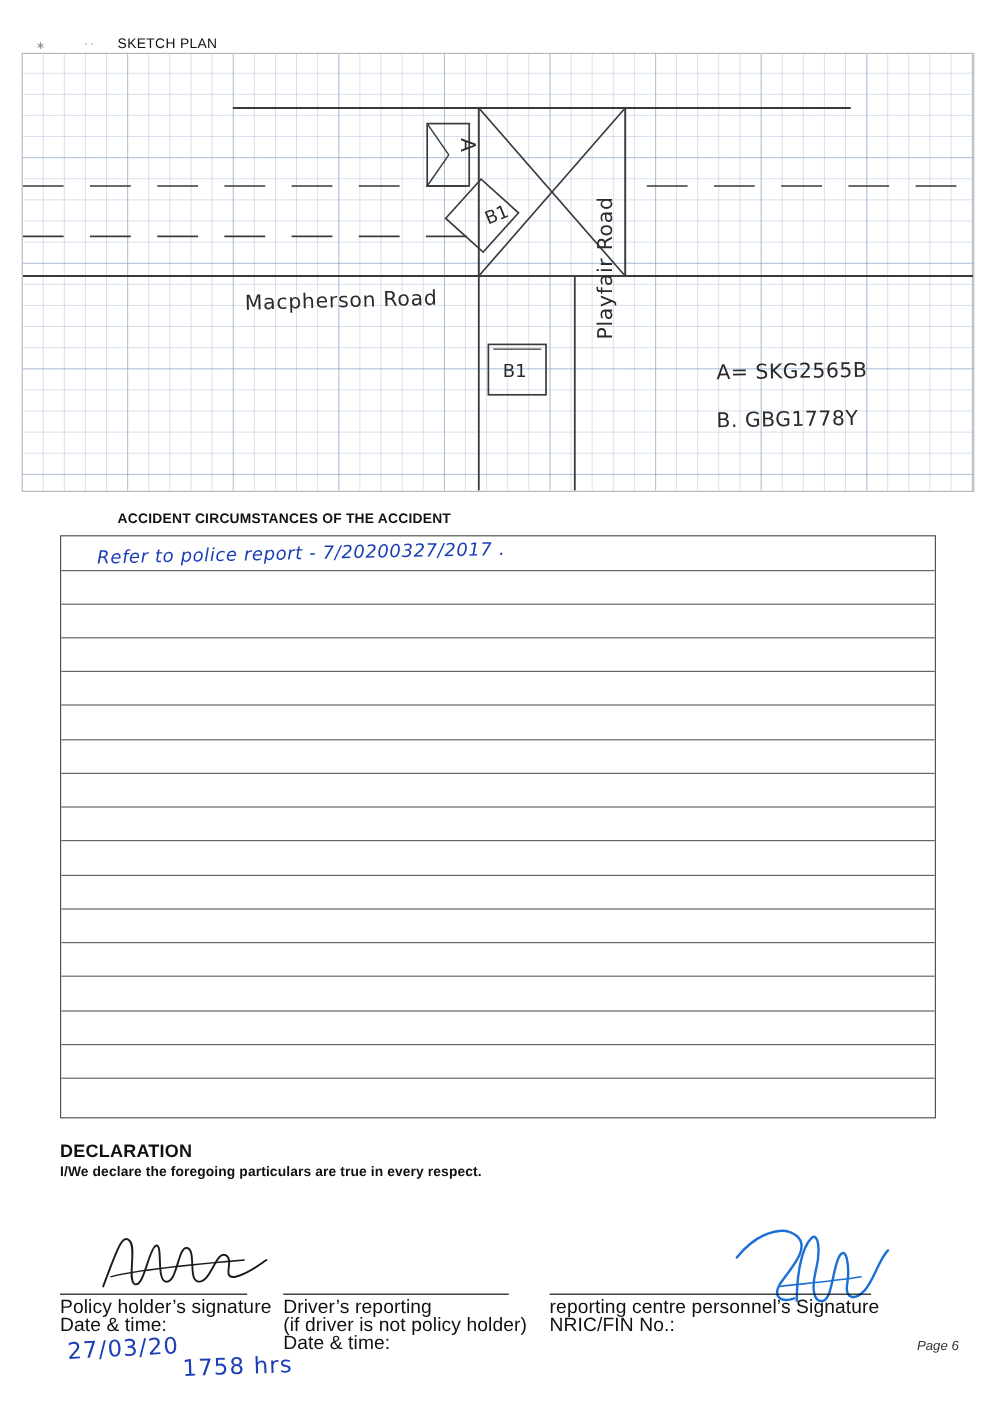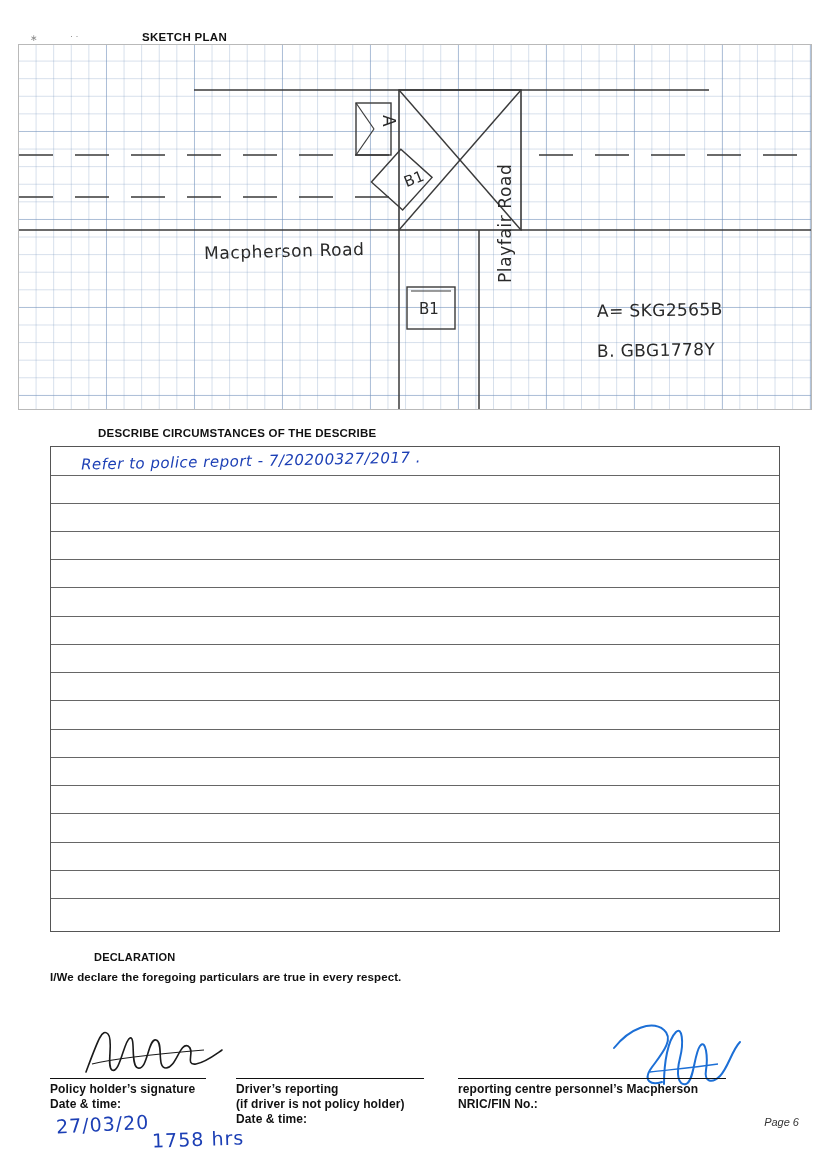--- a/index.html
+++ b/index.html
@@ -15,24 +15,23 @@
     color: #111;
     overflow: hidden;
   }
 
   
   .sketch-heading {
     position: absolute;
     left: 98px;
     top: 31px;
     font-size: 11.5px;
-    font-weight: bold;
+    font-weight: normal;
     letter-spacing: .3px;
     color: #111;
-    margin-left: 44px;
   }
 
   .sketch-box {
     position: absolute;
     left: 18px;
     top: 44px;
     width: 792px;
     height: 364px;
     border: 1px solid #b9b9b9;
     background: #ffffff;
@@ -104,43 +103,42 @@
     letter-spacing: .5px;
     transform: rotate(-1.2deg);
     white-space: nowrap;
   }
 
   
   .decl-title {
     position: absolute;
     left: 50px;
     top: 951px;
-    font-size: 11px;
+    font-size: 15px;
     font-weight: bold;
     letter-spacing: .2px;
-    margin-left: 44px;
   }
   .decl-text {
     position: absolute;
     left: 50px;
     top: 971px;
     font-size: 11.5px;
     font-weight: bold;
     letter-spacing: .1px;
   }
 
   .sig-rule {
     position: absolute;
     border-top: 1.3px solid #111;
     height: 0;
   }
   .sig-label {
     position: absolute;
-    font-size: 12px;
-    font-weight: bold;
+    font-size: 16px;
+    font-weight: normal;
     letter-spacing: .1px;
     line-height: 15px;
     white-space: nowrap;
   }
 
   .page-num {
     position: absolute;
     right: 28px;
     top: 1116px;
     font-size: 11px;
@@ -228,21 +226,21 @@
 
   <div class="hand" style="position:absolute;left:185px;top:196px;font-size:17px;letter-spacing:.6px;transform:rotate(-1.5deg);">Macpherson Road</div>
 
   <div class="hand" style="position:absolute;left:476px;top:238px;font-size:17px;letter-spacing:.6px;transform:rotate(-90deg);transform-origin:left top;">Playfair Road</div>
 
   <div class="hand" style="position:absolute;left:578px;top:255px;font-size:17px;letter-spacing:.4px;transform:rotate(-1deg);">A= SKG2565B</div>
 
   <div class="hand" style="position:absolute;left:578px;top:295px;font-size:17px;letter-spacing:.4px;transform:rotate(-1deg);">B. GBG1778Y</div>
 </div>
 
-<div class="circ-heading">DESCRIBE CIRCUMSTANCES OF THE DESCRIBE</div>
+<div class="circ-heading">ACCIDENT CIRCUMSTANCES OF THE ACCIDENT</div>
 
 <div class="circ-box">
   <div class="circ-ink">Refer to police report - 7/20200327/2017 .</div>
   <div class="circ-line" style="top:28px;"></div>
   <div class="circ-line" style="top:56px;"></div>
   <div class="circ-line" style="top:84px;"></div>
   <div class="circ-line" style="top:112px;"></div>
   <div class="circ-line" style="top:140px;"></div>
   <div class="circ-line" style="top:169px;"></div>
   <div class="circ-line" style="top:197px;"></div>
@@ -284,20 +282,20 @@
   <div>Date &amp; time:</div>
 </div>
 
 <div class="sig-label" style="left:236px;top:1082px;">
   <div>Driver’s reporting</div>
   <div>(if driver is not policy holder)</div>
   <div>Date &amp; time:</div>
 </div>
 
 <div class="sig-label" style="left:458px;top:1082px;">
-  <div>reporting centre personnel’s Macpherson</div>
+  <div>reporting centre personnel’s Signature</div>
   <div>NRIC/FIN No.:</div>
 </div>
 
 <div class="ink-date" style="left:56px;top:1113px;">27/03/20</div>
 <div class="ink-time" style="left:152px;top:1128px;">1758 hrs</div>
 
 <div class="page-num">Page 6</div>
 
 </body></html>

